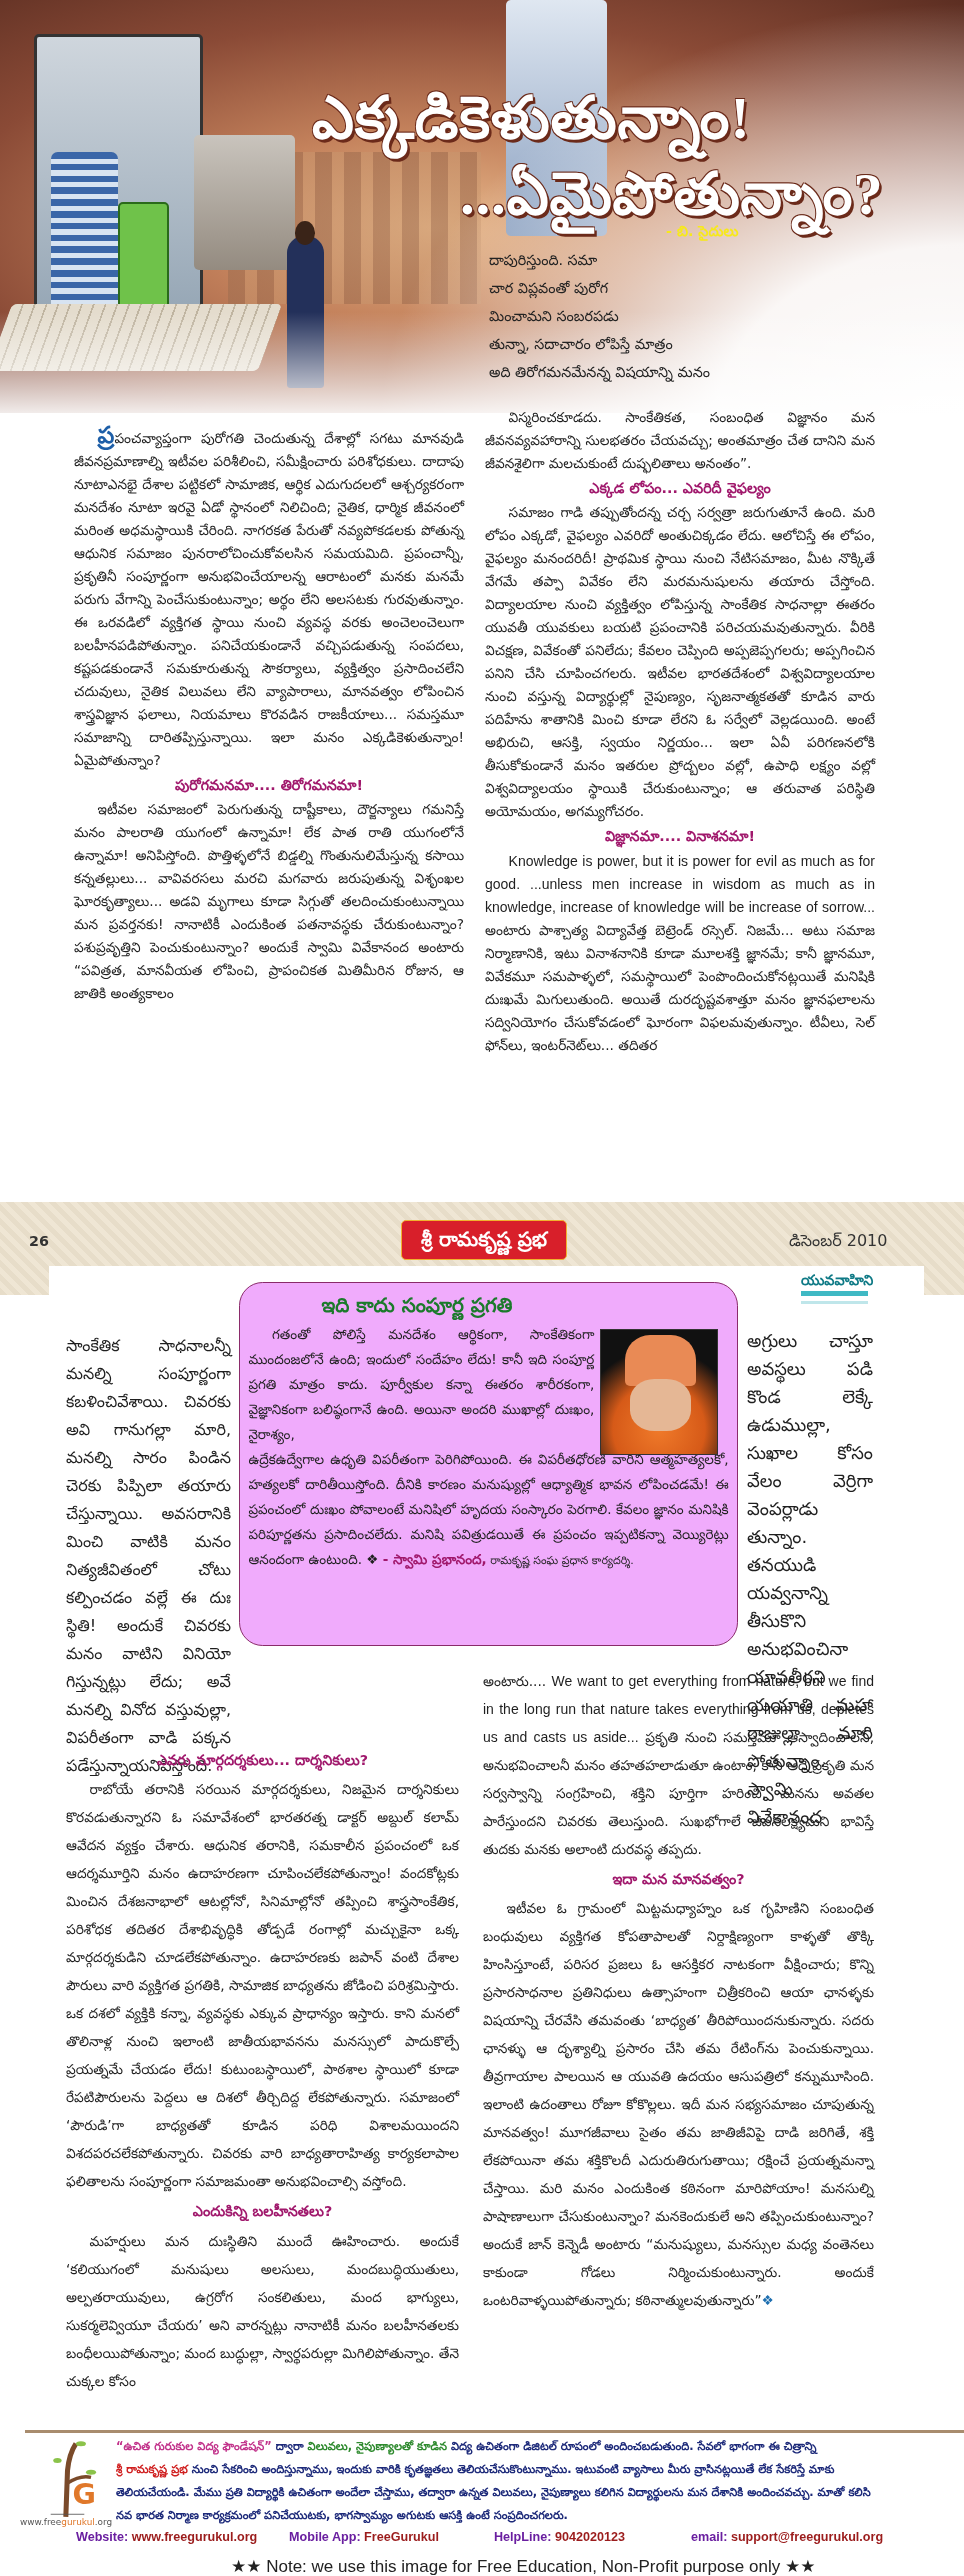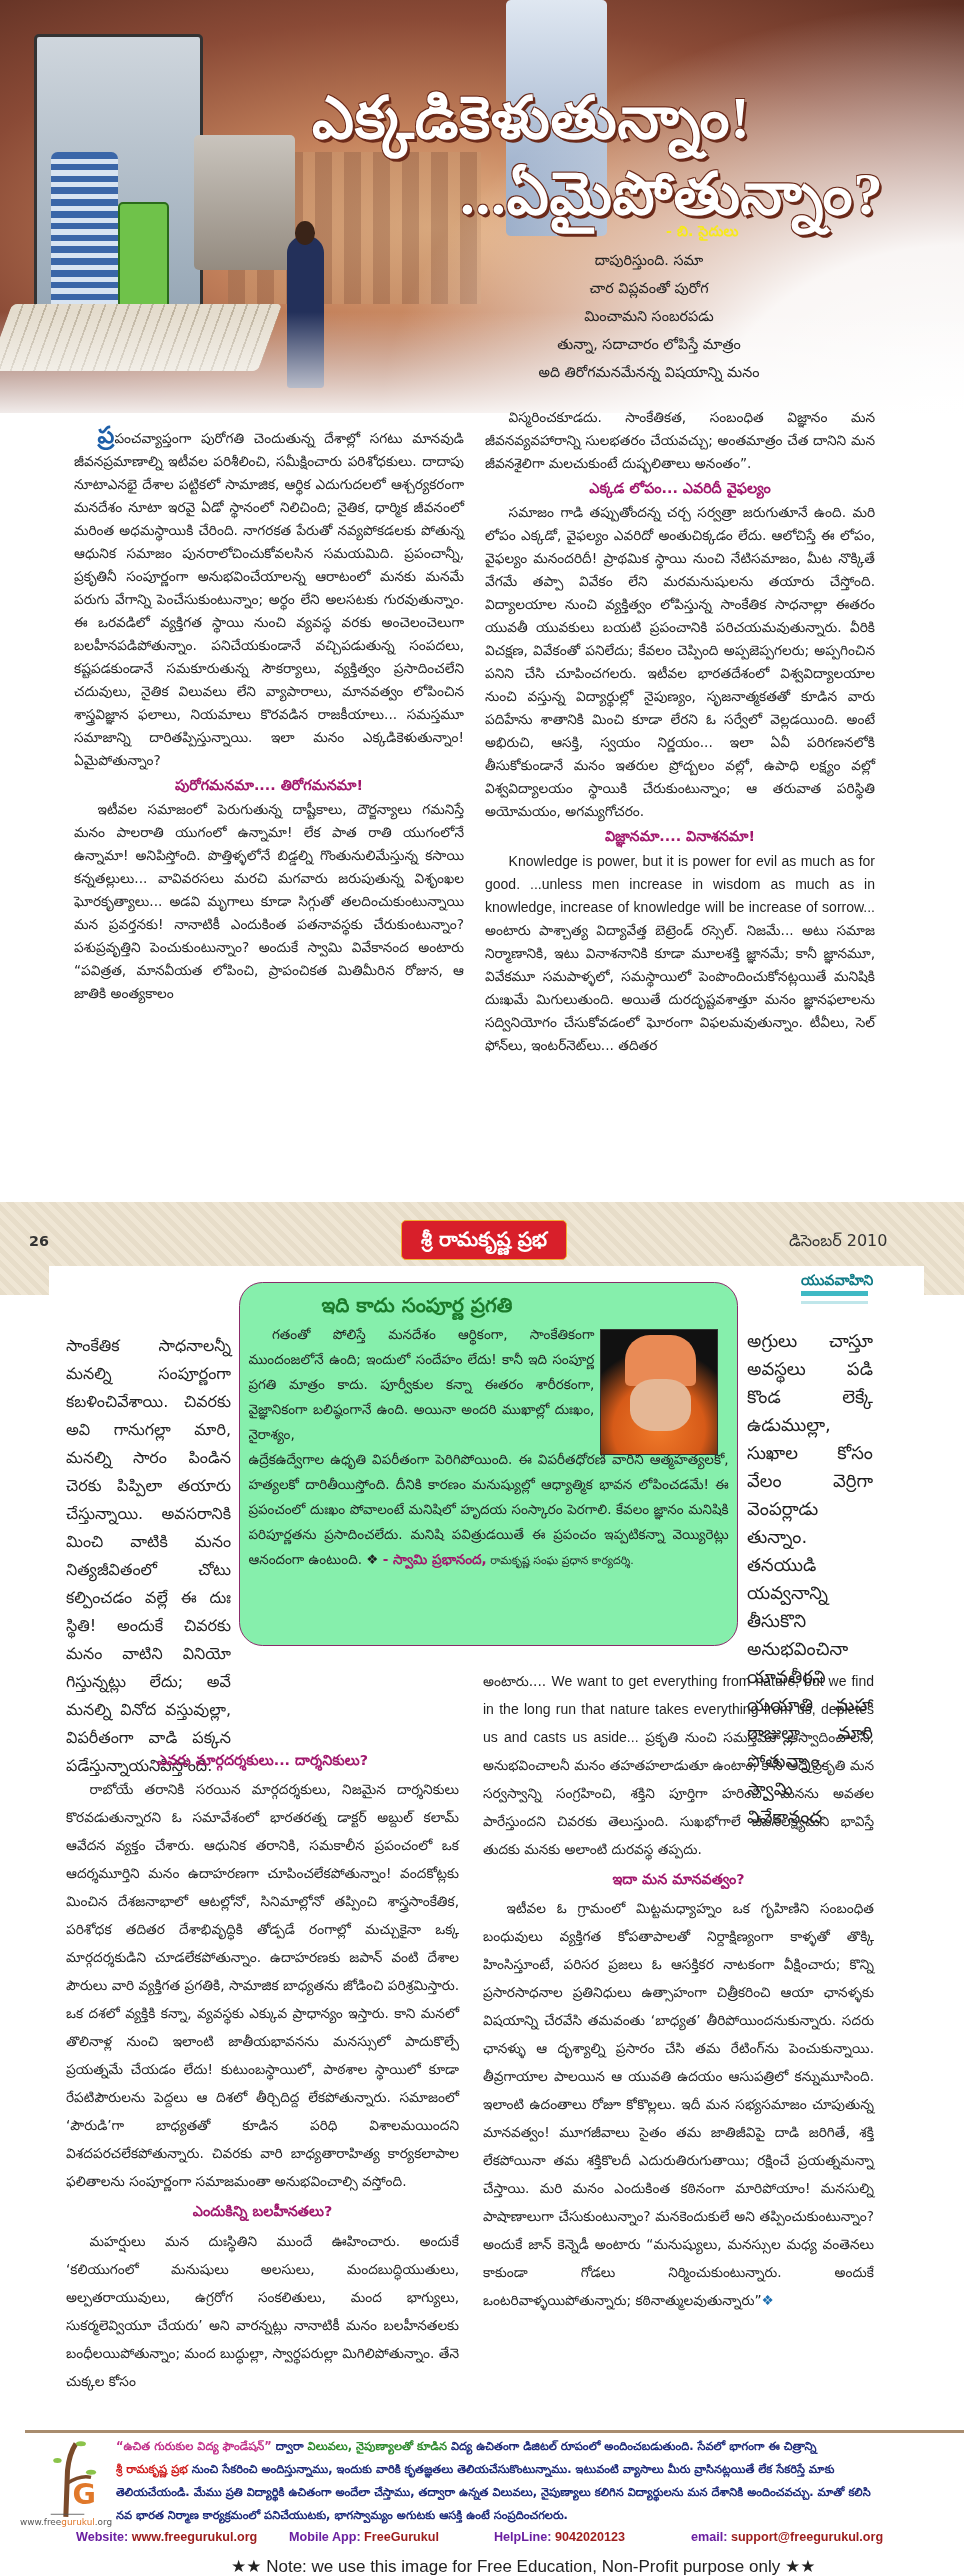--- a/index.html
+++ b/index.html
@@ -24,21 +24,21 @@
     background: repeating-linear-gradient(90deg, rgba(160,110,80,0.6) 0 17px, rgba(200,150,110,0.5) 17px 29px); }
   .person { position: absolute; left: 287px; top: 236px; width: 37px; height: 152px; background: #23305a; border-radius: 17px 17px 3.4px 3.4px; }
   .person-head { position: absolute; left: 295px; top: 221px; width: 20px; height: 23.6px; background: #3a2418; border-radius: 50%; }
 
   .title { position: absolute; font-family: Liberation Serif, serif; font-weight: bold; color: #ffffff;
     text-shadow: 2.5px 2.5px 0 #6b2a1a, -0.8px -0.8px 0 #6b2a1a, 0.8px -0.8px 0 #6b2a1a, -0.8px 0.8px 0 #6b2a1a; letter-spacing: 0.8px; }
   .title-1 { left: 312px; top: 84px; font-size: 59px; }
   .title-2 { left: 460px; top: 160px; font-size: 59px; }
   .author { position: absolute; left: 666px; top: 223px; font-size: 14.3px; color: #f7e91b; font-weight: bold; }
 
-  .intro-right { position: absolute; left: 489px; top: 246px; width: 320px; font-size: 14.3px; line-height: 28px; text-align: center; color: #222; }
+  .intro-right { position: absolute; left: 489px; top: 246px; width: 320px; font-size: 14.3px; line-height: 28px; text-align: left; color: #222; }
 
   
   .col { position: absolute; font-size: 13.7px; line-height: 23px; text-align: justify; color: #1f1f1f; }
   .p1-left { left: 74px; top: 424px; width: 390px; }
   .p1-right { left: 485px; top: 406px; width: 390px; }
   .dropcap { color: #1e5fa8; font-size: 23.6px; font-weight: bold; }
   .heading { color: #a0186c; font-weight: bold; text-align: center; font-size: 14.3px; margin: 1.7px 0; }
   .indent { text-indent: 23.6px; }
   .en { font-family: "Liberation Sans", sans-serif; font-size: 14px; }
 
@@ -48,21 +48,21 @@
   .page-num { position: absolute; left: 29px; top: 1233px; font-size: 14.3px; font-weight: bold; color: #333; }
   .mag-logo { position: absolute; left: 401px; top: 1220px; width: 166px; height: 40px; background: #d81f2a;
     border: 1.7px solid #f1b22f; border-radius: 5px; color: #fff; font-size: 20px; font-weight: bold; text-align: center; line-height: 37px; }
   .issue-date { position: absolute; left: 789px; top: 1231px; font-size: 16px; color: #333; }
   .page2-sheet { position: absolute; left: 49px; top: 1266px; width: 875px; height: 1155px; background: #fff; }
   .section-tag { position: absolute; left: 801px; top: 1272px; width: 67px; font-size: 14.3px; font-weight: bold; color: #0f7a86; text-align: center; }
   .tag-bar1 { position: absolute; left: 801px; top: 1291px; width: 67px; height: 5px; background: #3fb9c4; }
   .tag-bar2 { position: absolute; left: 801px; top: 1301px; width: 67px; height: 3.4px; background: #bfe6ea; }
 
   
-  .callout { position: absolute; left: 239px; top: 1282px; width: 499px; height: 364px; background: #86efac;
+  .callout { position: absolute; left: 239px; top: 1282px; width: 499px; height: 364px; background: #f0abfc;
     border: 1.7px solid #8a2b6a; border-radius: 23.6px; padding: 8.4px 8.4px 6.7px 8.4px; }
   .callout-title { font-size: 20px; font-weight: bold; color: #1b7a2b; text-align: center; width: 337px; margin-top: 1.7px; }
   .callout-photo { position: absolute; right: 18.6px; top: 46px; width: 118px; height: 126px; border: 1.7px solid #333;
     background: radial-gradient(circle at 50% 80%, #f07a2a 0%, #d65a18 40%, #111 70%); }
   .callout-photo .cap { position: absolute; left: 23.6px; top: 5px; width: 71px; height: 51px; background: #e98a55; border-radius: 25px 25px 5px 5px; }
   .callout-photo .face { position: absolute; left: 29px; top: 49px; width: 61px; height: 52px; background: #e5b795; border-radius: 40%; }
   .callout-text { font-size: 13.5px; line-height: 25px; text-align: justify; color: #1f1f1f; }
   .callout-text .narrow { width: 346px; }
   .sig-name { color: #a0186c; font-weight: bold; }
   .sig-role { font-size: 11px; }

